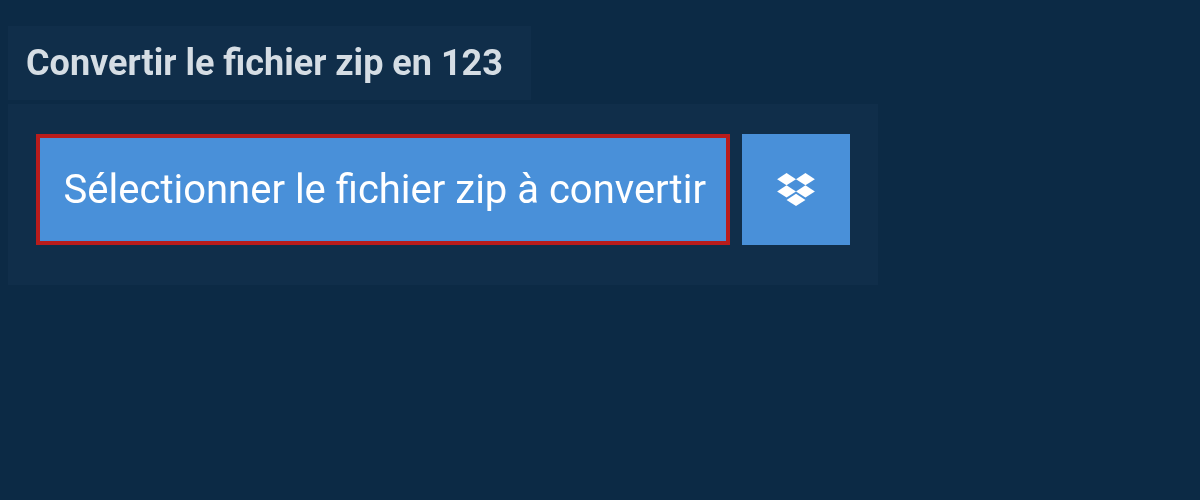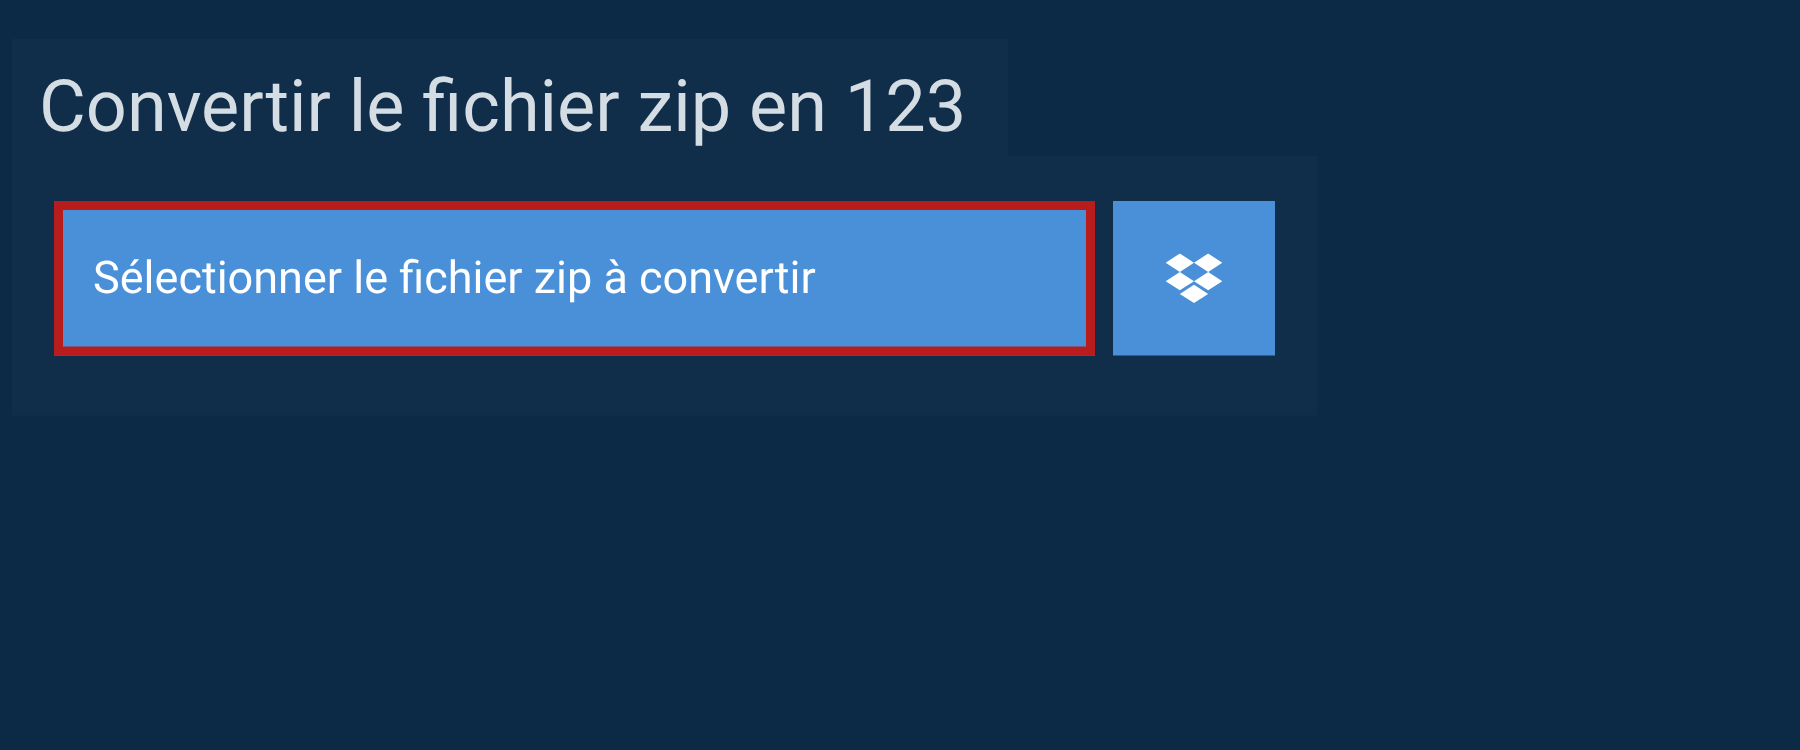--- a/index.html
+++ b/index.html
@@ -16,49 +16,49 @@
     }
     .header-tab {
       position: absolute;
       top: 26px;
       left: 8px;
       background-color: #102e4a;
       padding: 16px 28px 16px 18px;
     }
     .header-title {
       color: #d5dde4;
-      font-size: 48px;
-      font-weight: 400;
+      font-size: 36px;
+      font-weight: 700;
     }
     .panel {
       position: absolute;
       top: 104px;
       left: 8px;
       width: 870px;
       background-color: #102e4a;
       padding: 30px 28px 40px 28px;
     }
     .button-row {
       display: flex;
       gap: 12px;
       align-items: stretch;
     }
     .select-button {
       flex: 1;
       background-color: #4990d9;
-      border: 6px solid #b91c1c;
+      border: 4px solid #b91c1c;
       color: #ffffff;
-      font-size: 30px;
+      font-size: 40px;
       font-weight: 400;
       padding: 28px 20px;
       text-align: center;
       cursor: pointer;
       display: flex;
       align-items: center;
-      justify-content: flex-start;
+      justify-content: flex-end;
     }
     .dropbox-button {
       width: 108px;
       background-color: #4990d9;
       display: flex;
       align-items: center;
       justify-content: center;
       cursor: pointer;
     }
     .dropbox-icon {

